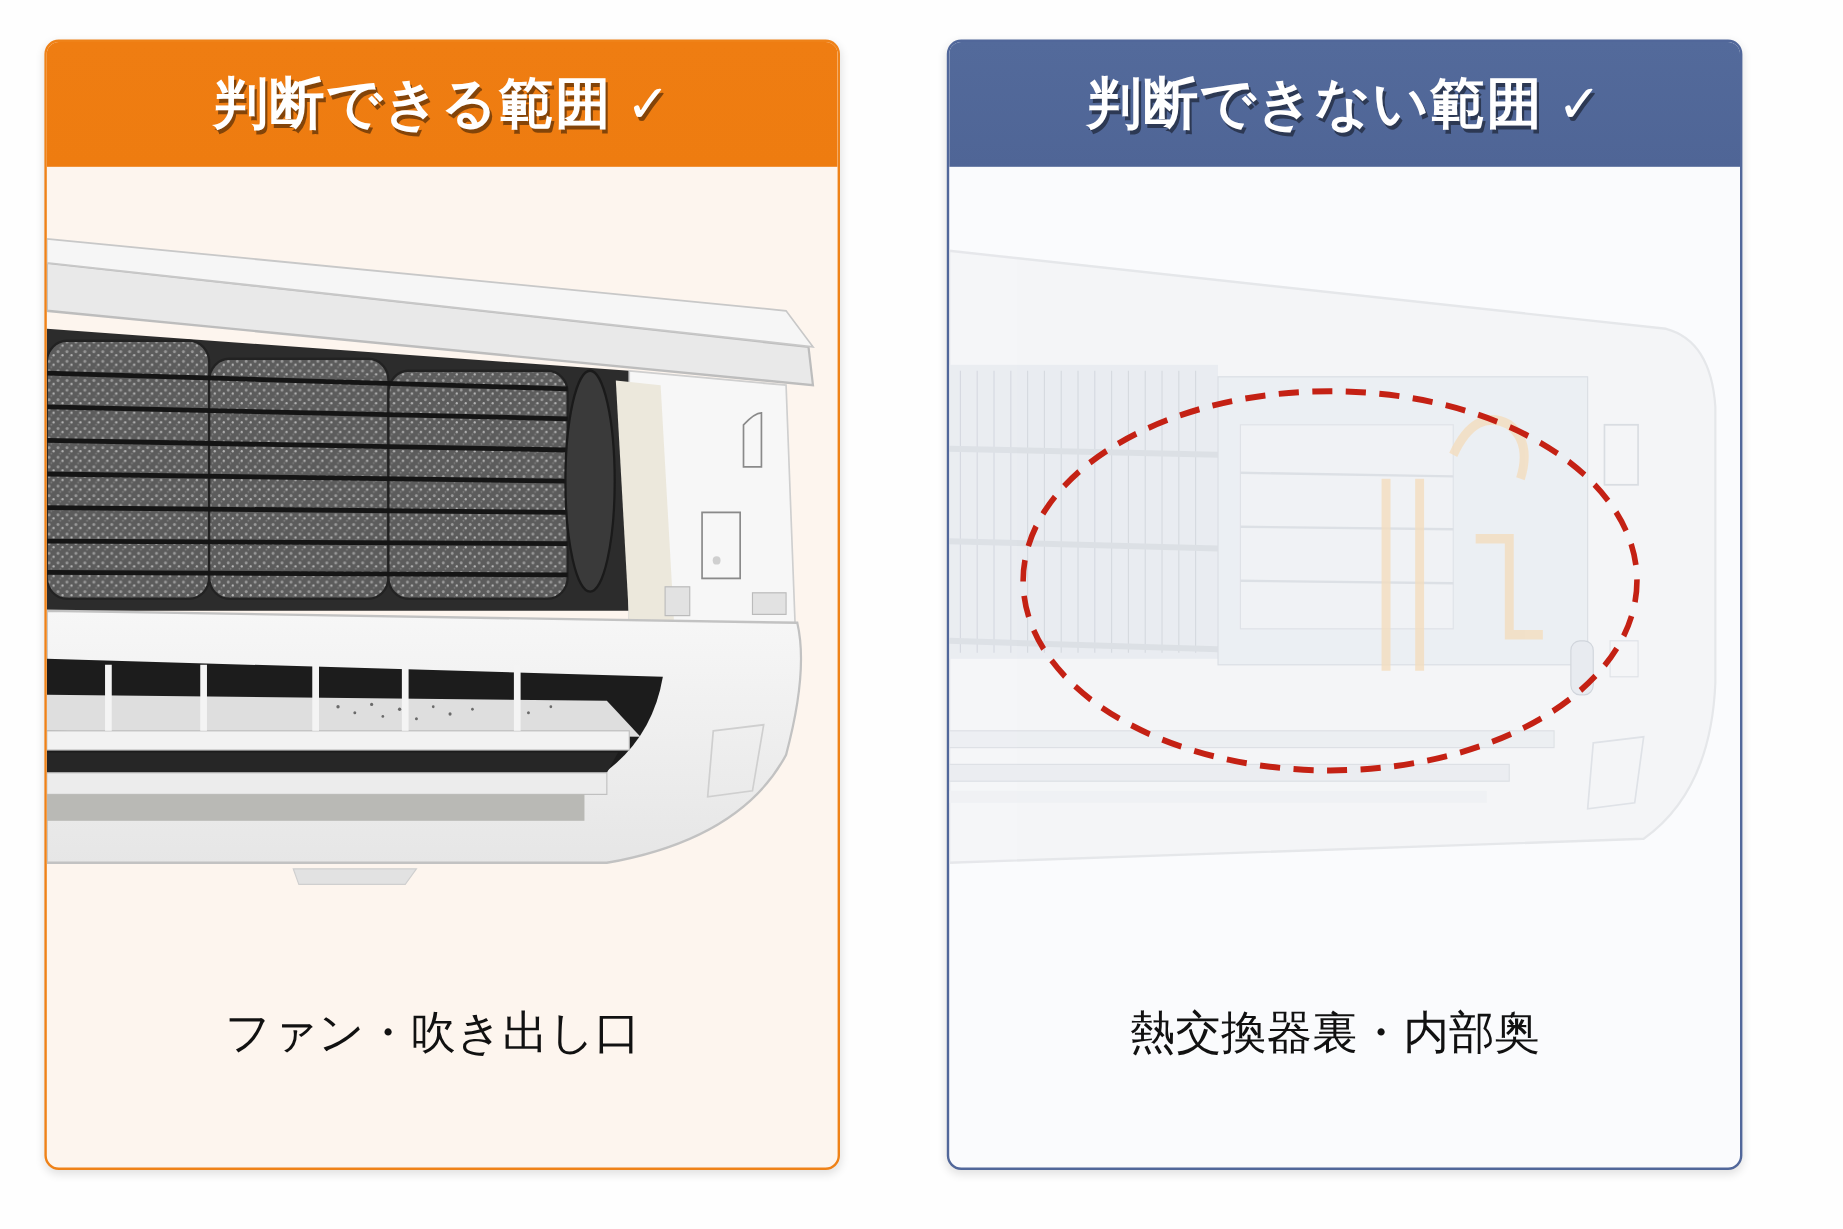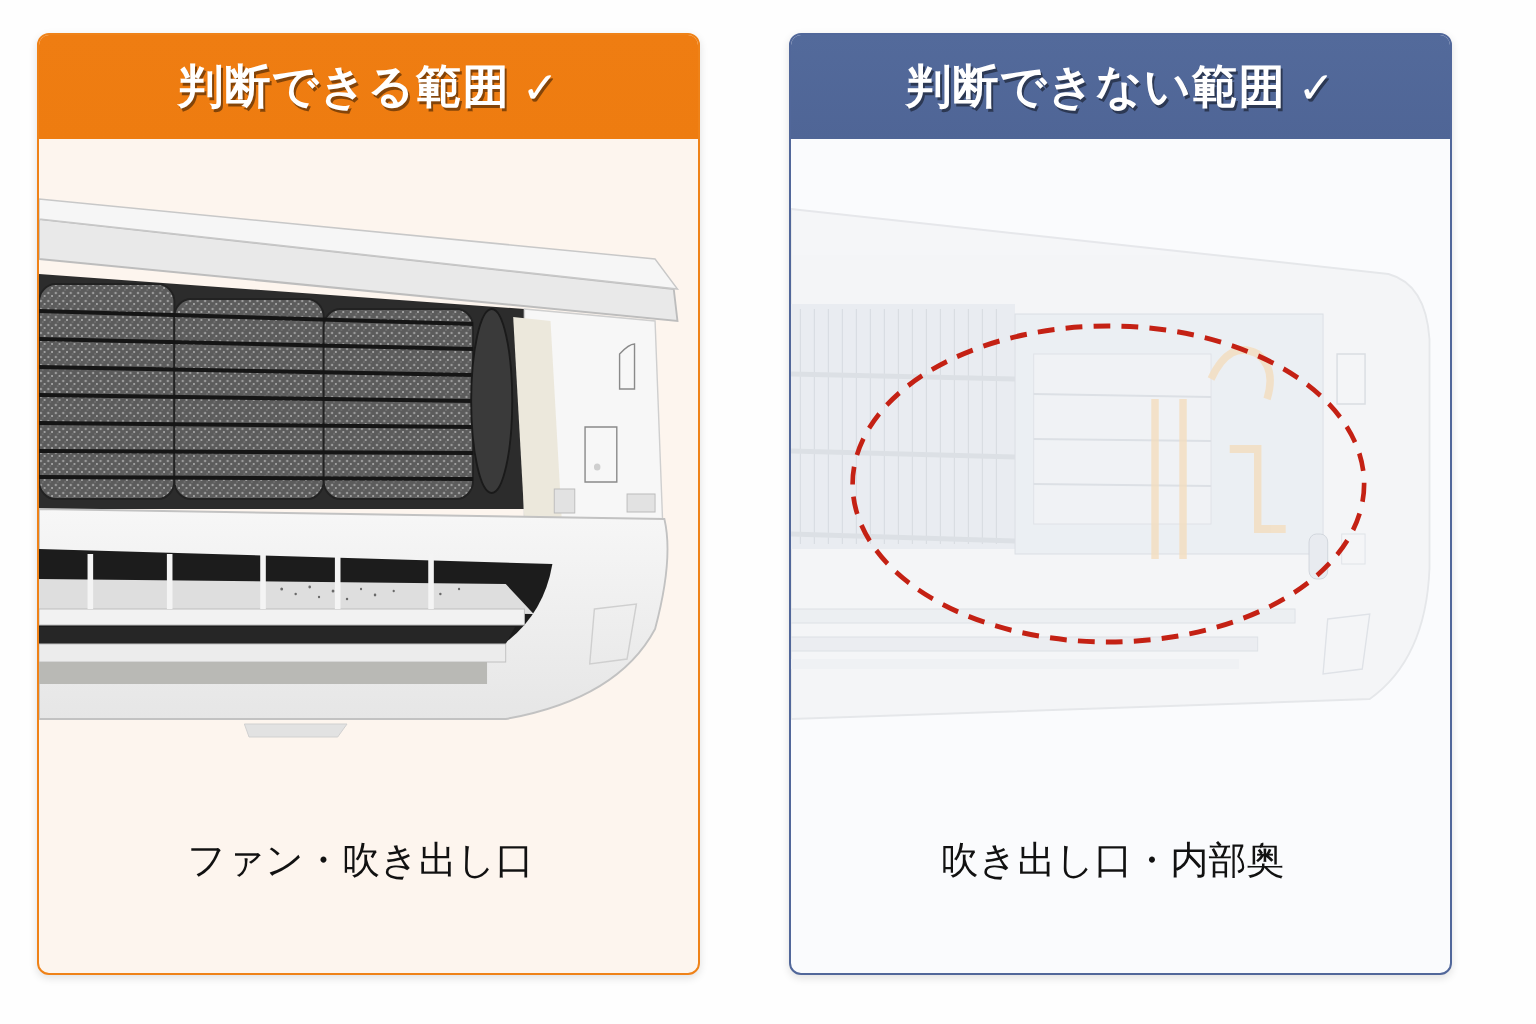--- a/index.html
+++ b/index.html
@@ -199,14 +199,14 @@
         <rect x="0" y="470" width="540" height="14" fill="#e8ebef" stroke="#d4d8de"></rect>
         <rect x="0" y="498" width="500" height="14" fill="#e6e9ed" stroke="#d4d8de"></rect>
         <rect x="0" y="520" width="480" height="10" fill="#eceef1"></rect>
         <path d="M575,480 L620,475 L612,530 L570,535 Z" fill="none" stroke="#d6dae0" stroke-width="1.5"></path>
       </g>
 
       <ellipse cx="340" cy="345" rx="274" ry="158" fill="none" stroke="#c42114" stroke-width="5" stroke-dasharray="18 12"></ellipse>
     </svg>
   </div>
 
-  <div class="caption">吹き出し口・内部奥</div>
+  <div class="caption">熱交換器裏・内部奥</div>
 </div>
 
 </body></html>

